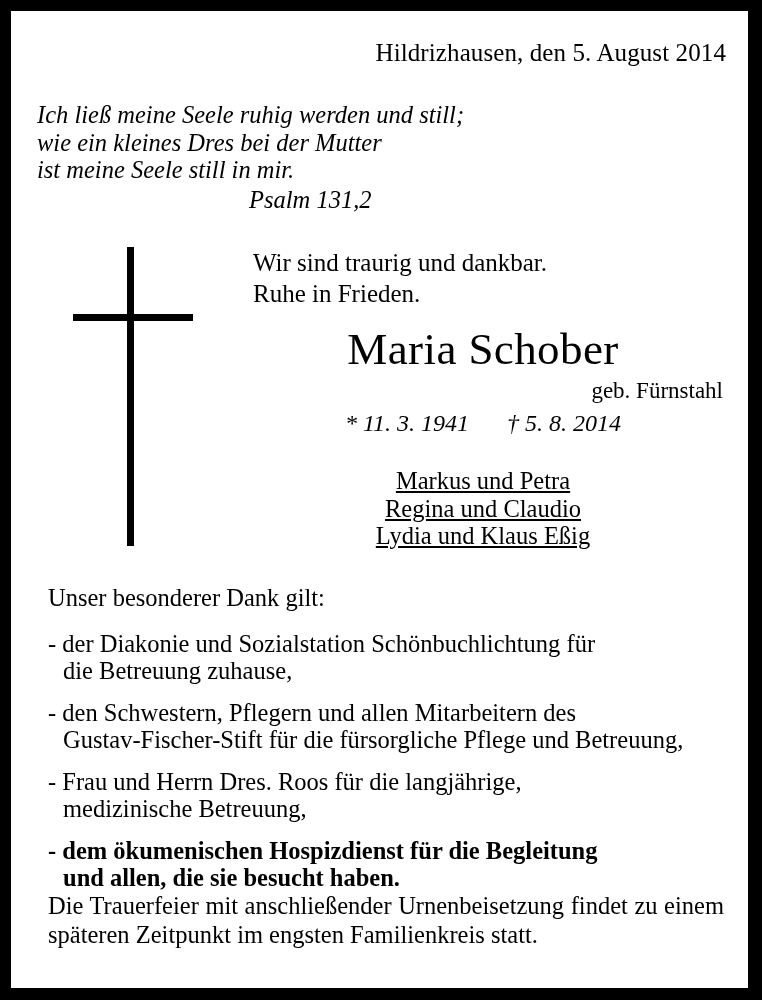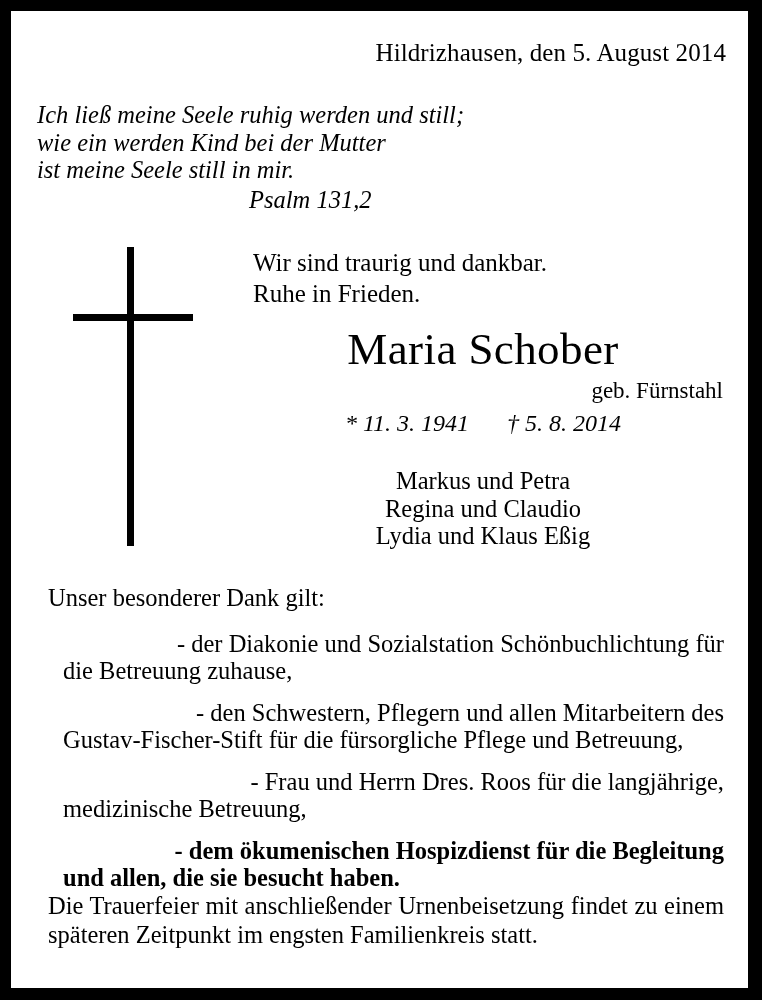--- a/index.html
+++ b/index.html
@@ -131,21 +131,21 @@
     font-style: italic;
   }
   .lifespan .gap { display: inline-block; width: 26px; }
 
   .survivors {
     font-size: 24.5px;
     line-height: 27.5px;
     text-align: center;
     padding-top: 29px;
   }
-  .survivor-line { display: block; white-space: nowrap; }
+  .survivor-line { display: block; white-space: nowrap; text-decoration: underline; }
 
   
   .thanks {
     position: absolute;
     left: 37px;
     top: 573px;
     width: 676px;
     font-size: 24.5px;
     line-height: 27px;
   }
@@ -155,21 +155,20 @@
     margin-bottom: 19px;
   }
   .thanks-item {
     display: block;
     margin-bottom: 15px;
   }
   .thanks-item:last-child { margin-bottom: 16px; font-weight: bold; }
   .thanks-item .l1 {
     display: block;
     white-space: nowrap;
-    text-align: right;
   }
   .thanks-item .l2 {
     display: block;
     white-space: nowrap;
     padding-left: 15px;
   }
 
   
   .closing {
     position: absolute;
@@ -186,21 +185,21 @@
 </head>
 <body>
 
 <div class="notice">
   <div class="page">
 
     <div class="place-date">Hildrizhausen, den 5. August 2014</div>
 
     <div class="verse">
       <span class="verse-line">Ich ließ meine Seele ruhig werden und still;</span>
-      <span class="verse-line">wie ein werden Kind bei der Mutter</span>
+      <span class="verse-line">wie ein kleines Dres bei der Mutter</span>
       <span class="verse-line">ist meine Seele still in mir.</span>
       <span class="verse-ref">Psalm 131,2</span>
     </div>
 
     <div class="cross">
       <div class="cross-vertical"></div>
       <div class="cross-horizontal"></div>
     </div>
 
     <div class="central">

